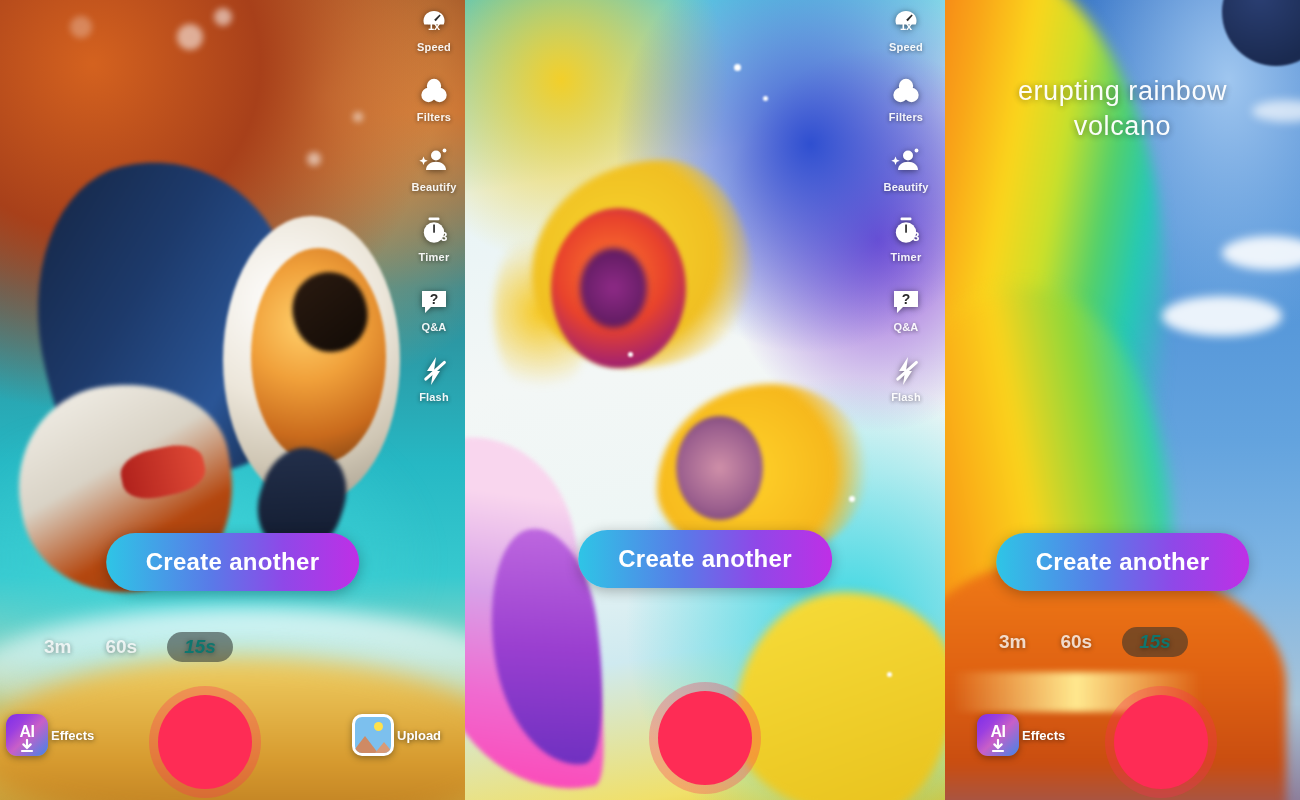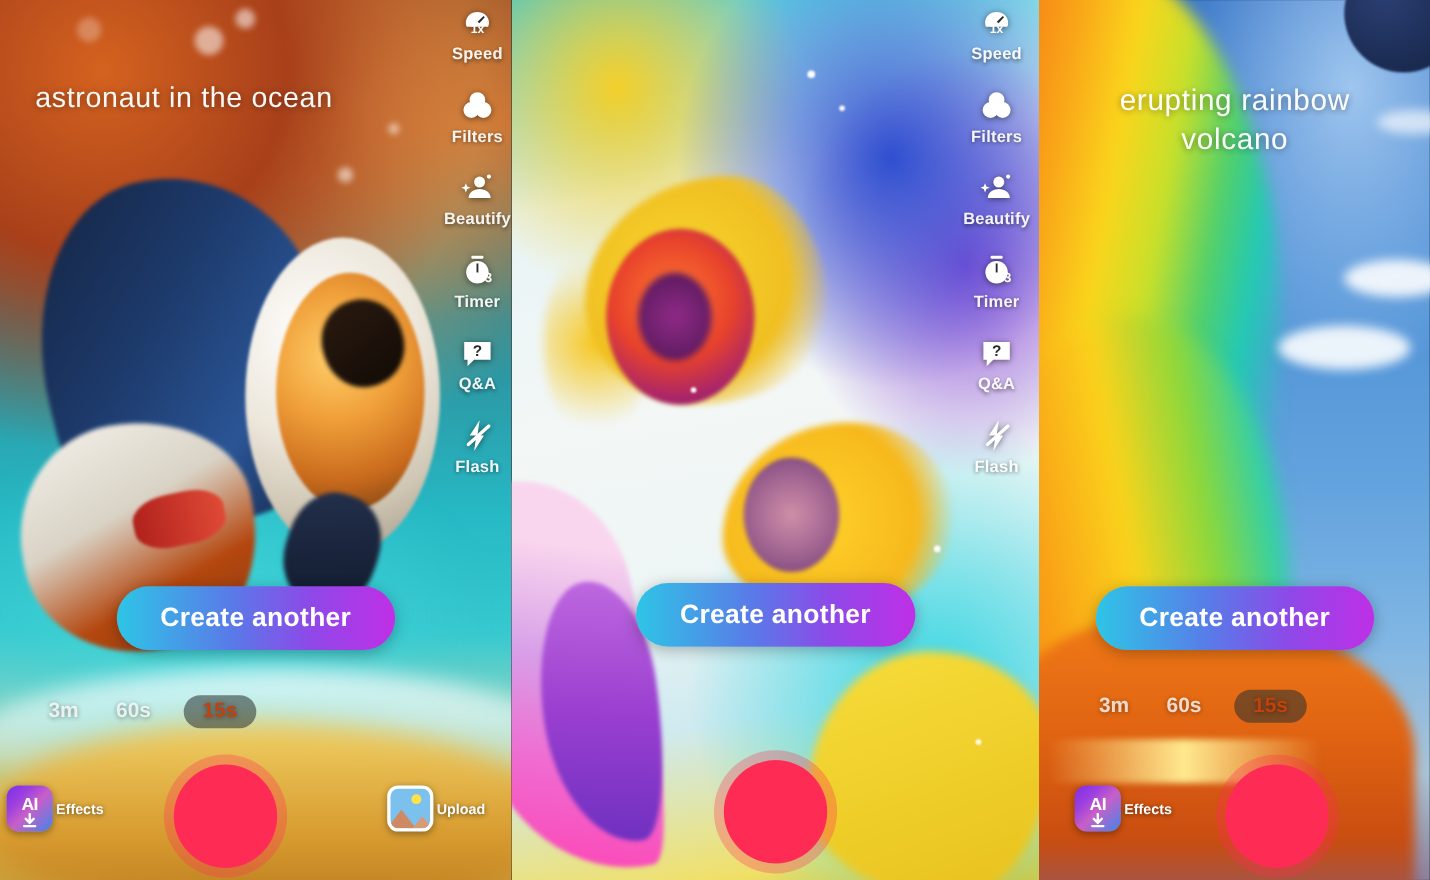--- a/index.html
+++ b/index.html
@@ -112,42 +112,42 @@
   .p3 .prompt { top:74px; }
 
   
   .rail { position:absolute; top:4px; width:62px; display:flex; flex-direction:column;
       gap:21px; }
   .p1 .rail { right:0; }
   .p2 .rail { right:8px; }
   .tool { display:flex; flex-direction:column; align-items:center; gap:3px; cursor:pointer; }
   .tool .gl { width:34px; height:34px; position:relative;
       filter:drop-shadow(0 1px 3px rgba(0,0,0,.5)); }
-  .tool .tl { color:#fff; font-size:15px; font-weight:600; letter-spacing:.2px;
+  .tool .tl { color:#fff; font-size:11px; font-weight:600; letter-spacing:.2px;
       text-shadow:0 1px 4px rgba(0,0,0,.55); opacity:.92; }
 
   svg { display:block; }
 
   
   .cta { position:absolute; left:50%; transform:translateX(-50%);
       background:linear-gradient(90deg,#2ec5e6 0%,#5a79e8 42%,#8f48e8 70%,#bf2fe6 100%);
       color:#fff; font-size:24px; font-weight:700; letter-spacing:.3px;
       padding:15px 40px; border-radius:32px; border:none; cursor:pointer;
       box-shadow:0 3px 14px rgba(0,0,0,.28); white-space:nowrap; }
   .p1 .cta { top:533px; }
   .p2 .cta { top:530px; }
   .p3 .cta { top:533px; }
 
   
   .durs { position:absolute; display:flex; align-items:center; gap:26px; }
   .p1 .durs { left:40px; top:630px; }
   .p3 .durs { left:50px; top:625px; }
   .dur { color:rgba(255,255,255,.78); font-size:19px; font-weight:700;
       text-shadow:0 1px 5px rgba(0,0,0,.4); cursor:pointer; padding:6px 4px; }
-  .dur.sel { color:#c2410c; background:rgba(40,48,46,.55); border-radius:16px; padding:4px 17px; }
+  .dur.sel { color:#0f766e; background:rgba(40,48,46,.55); border-radius:16px; padding:4px 17px;font-style:italic; }
 
   
   .rec { position:absolute; width:112px; height:112px; border-radius:50%;
       background:rgba(254,44,85,.30); display:flex; align-items:center; justify-content:center;
       cursor:pointer; }
   .rec i { display:block; width:94px; height:94px; border-radius:50%; background:#fe2c55; }
   .p1 .rec { left:149px; top:686px; }
   .p2 .rec { left:50%; margin-left:-56px; top:682px; }
   .p3 .rec { left:160px; top:686px; }
 
@@ -190,21 +190,20 @@
         <div class="glove"></div>
       <div class="l bub" style="left:38%;top:3%;width:26px;height:26px;"></div>
       <div class="l bub" style="left:46%;top:1%;width:18px;height:18px;"></div>
       <div class="l bub" style="left:15%;top:2%;width:22px;height:22px;opacity:.5;"></div>
       <div class="l bub" style="left:66%;top:19%;width:14px;height:14px;"></div>
       <div class="l bub" style="left:76%;top:14%;width:10px;height:10px;"></div>
       <div class="foam"></div>
         <div class="sandy"></div>
     </div>
 
-    <div class="prompt">astronaut in the ocean</div>
 
     <div class="rail">
       <div class="tool">
         <div class="gl">
           <svg viewBox="0 0 34 34" width="34" height="34">
             <path d="M17 7c-6 0-10.5 4.3-10.5 9.8 0 1.3.3 2.5.8 3.6h19.4c.5-1.1.8-2.3.8-3.6C27.5 11.3 23 7 17 7z" fill="#fff"></path>
             <path d="M22.6 10.6l-5.4 5.1 1.5 1.5 5-5.6z" fill="#2b2b2b"></path>
             <text x="17" y="26" font-family="Liberation Sans, sans-serif" font-size="11" font-weight="bold" fill="#fff" text-anchor="middle">1x</text>
           </svg>
         </div>

